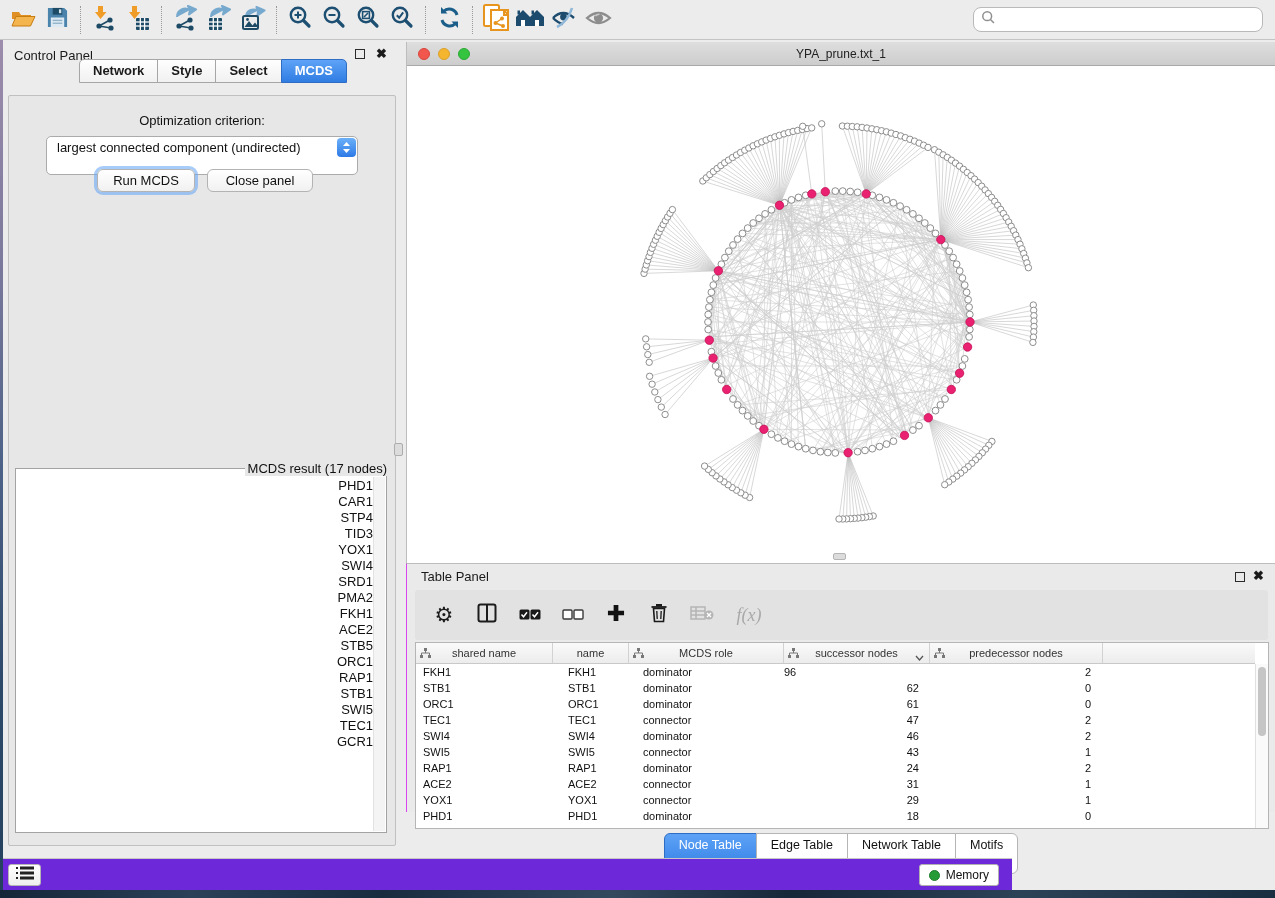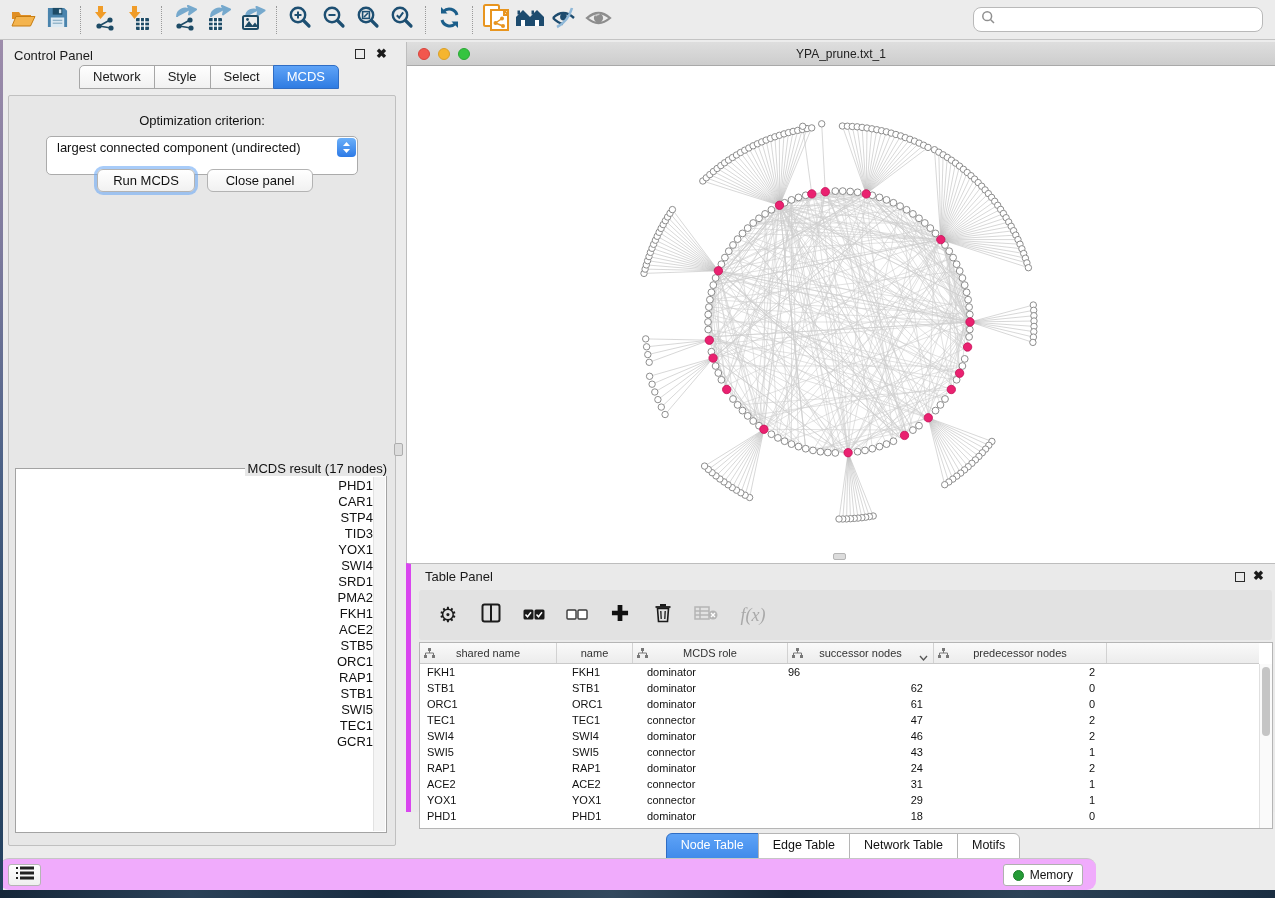--- a/index.html
+++ b/index.html
@@ -23,21 +23,21 @@
   .search-box input { border:none; outline:none; flex:1; font-size:12px; background:transparent; font-family:"Liberation Sans",sans-serif; }
 
   
   .control-panel { position:absolute; left:3px; top:42px; width:400px; height:816px; background:#ececec; }
   .cp-title-row { position:absolute; left:0; top:0; width:100%; height:26px; }
   .cp-title { position:absolute; left:11px; top:6px; font-size:13px; color:#1a1a1a; }
   .win-float { position:absolute; top:7px; width:10px; height:10px; border:1.6px solid #2a2a2a; }
   .win-close { position:absolute; top:4px; font-size:13px; font-weight:bold; color:#1a1a1a; }
   .cp-float { right:38px; } .cp-close { right:16px; }
 
-  .cp-tabs { position:absolute; left:76px; top:23px; display:flex; }
+  .cp-tabs { position:absolute; left:76px; top:17px; display:flex;font-weight:bold; }
   .cp-tab { font-size:13px; padding:3px 13px 4px 13px; background:linear-gradient(#fefefe,#f1f1f1);
     border:1px solid #a6a6a6; margin-left:-1px; color:#1a1a1a; position:relative; }
   .cp-tab:first-child { border-radius:5px 0 0 0; margin-left:0; }
   .cp-tab:last-child { border-radius:0 5px 0 0; }
   .cp-tab.active { background:linear-gradient(#5ea3f7,#2f7ce2); color:#fff; border-color:#2f6dc4; z-index:2; }
 
   .cp-body { position:absolute; left:5px; top:53px; width:388px; height:751px;
     background:#e7e7e7; border:1px solid #c0c0c0; border-radius:2px; }
   .opt-label { position:absolute; left:0; top:17px; width:100%; text-align:center; font-size:13px; color:#111; }
   .dropdown { position:absolute; left:37px; top:40px; width:312px; height:39px; background:#fff;
@@ -70,21 +70,21 @@
     background:linear-gradient(#dedede,#cdcdcd); border-bottom:1px solid #a9a9a9; }
   .tl { position:absolute; top:6px; width:12px; height:12px; border-radius:50%; }
   .tl-red { left:11px; background:#f2574d; border:1px solid #d8443c; }
   .tl-yellow { left:31px; background:#f5b52e; border:1px solid #dba028; }
   .tl-green { left:51px; background:#35c440; border:1px solid #2aa834; }
   .net-title { position:absolute; width:100%; text-align:center; top:5px; font-size:12px; color:#222; }
   .net-canvas { position:absolute; left:0; top:24px; width:869px; height:497px; background:#fff; }
 
   
   .table-panel { position:absolute; left:406px; top:563px; width:869px; height:249px;
-    background:#eaeaea; border-left:5px solid #d946ef; border-top:1px solid #bdbdbd; }
+    background:#eaeaea; border-left:1px solid #d946ef; border-top:1px solid #bdbdbd; }
   .tp-title { position:absolute; left:14px; top:5px; font-size:13px; color:#1a1a1a; }
   .tp-float { right:30px; } .tp-close { right:11px; }
   .tp-toolbar { position:absolute; left:8px; top:26px; width:853px; height:50px; background:#e2e2e2;
     border-radius:3px; display:flex; align-items:center; gap:17px; padding-left:16px; }
   .tp-tool { display:flex; align-items:center; justify-content:center; width:26px; height:26px; }
   .gear-glyph { font-size:21px; color:#1c1c1c; line-height:22px; }
   .fx-glyph { font-family:"Liberation Serif",serif; font-style:italic; font-size:18px; color:#a8a8a8; }
 
   .ntable { position:absolute; left:8px; top:78px; width:854px; height:187px; background:#fff;
     border:1px solid #b5b5b5; }
@@ -101,22 +101,22 @@
   .tthumb { position:absolute; left:2px; top:3px; width:8px; height:42%; background:#c5c5c5; border-radius:5px; }
 
   .tp-tabs { position:absolute; left:0; top:269px; width:100%; display:flex; justify-content:center; }
   .tp-tab { font-size:12.5px; padding:4px 14px 21px 14px; background:#fff; border:1px solid #b5b5b5;
     margin-left:-1px; color:#111; }
   .tp-tab:first-child { border-radius:6px 0 0 6px; margin-left:0; }
   .tp-tab:last-child { border-radius:0 6px 6px 0; }
   .tp-tab.active { background:linear-gradient(#5ea3f7,#2f7ce2); color:#fff; border-color:#2f6dc4; }
 
   
-  .status-bar { position:absolute; left:0; top:858px; width:1096px; height:32px; background:#f0abfc;
-    border-top:1px solid #c6c6c6;border-radius:9px; }
+  .status-bar { position:absolute; left:0; top:858px; width:1012px; height:32px; background:#6d28d9;
+    border-top:1px solid #c6c6c6; }
   .sb-left-btn { position:absolute; left:8px; top:5px; width:33px; height:22px;
     background:linear-gradient(#fff,#efefef); border:1px solid #b5b5b5; border-radius:3px;
     display:flex; align-items:center; justify-content:center; }
   .memory-btn { position:absolute; right:13px; top:5px; height:22px; padding:0 9px;
     background:#fff; border:1px solid #b0b0b0; border-radius:3px; display:flex; align-items:center; gap:6px; }
   .mem-dot { width:11px; height:11px; border-radius:50%; background:#259b37; border:1px solid #1d7e2c; }
   .memory-btn span { font-size:12px; color:#111; }
 </style>
 </head>
 <body>

